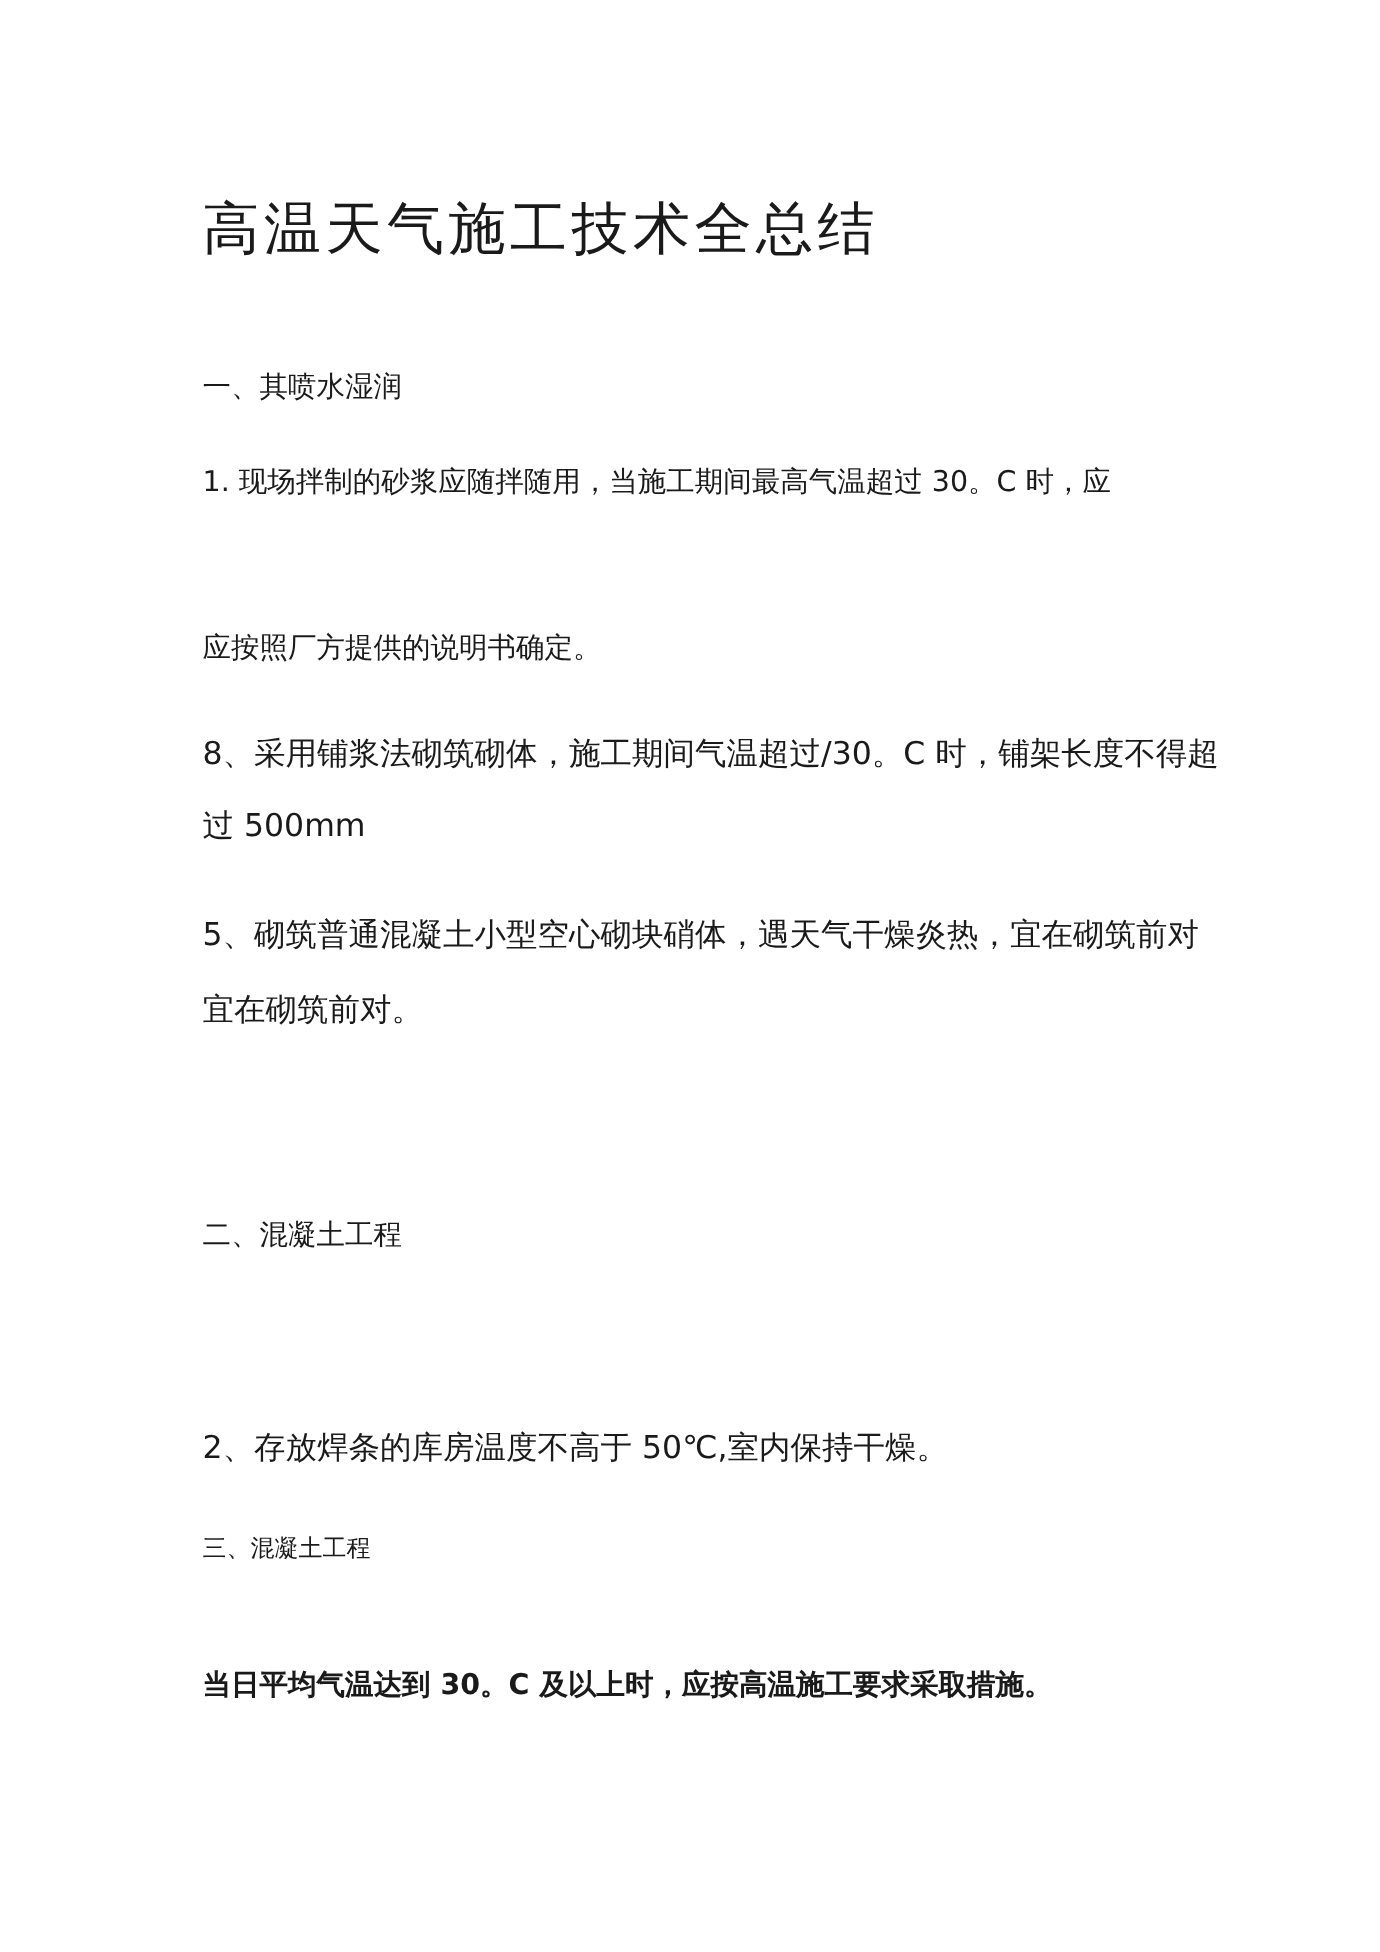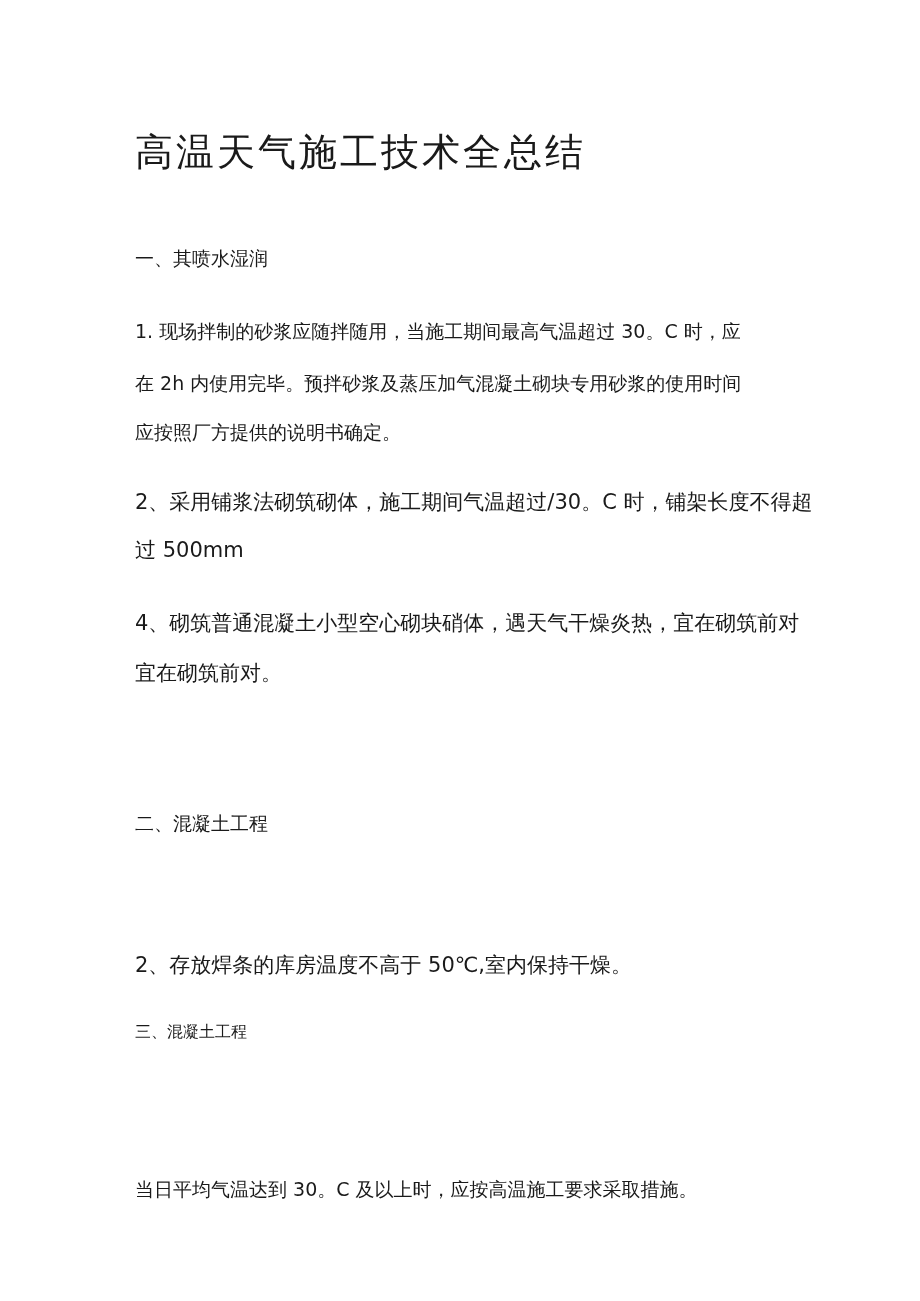--- a/index.html
+++ b/index.html
@@ -56,32 +56,31 @@
   </style>
 </head>
 <body>
 
 <div class="page">
 
   <div class="abs title">高温天气施工技术全总结</div>
 
   <div class="abs h1" style="top:245px;">一、其喷水湿润</div>
 
-  <div class="abs para" style="top:318px;text-align:right;">1. 现场拌制的砂浆应随拌随用，当施工期间最高气温超过 30。C 时，应</div>
-  <div class="abs para" style="top:370px;">在 2h 内使用完毕。预拌砂浆及蒸压加气混凝土砌块专用砂浆的使用时间</div>
+  <div class="abs para" style="top:308px;text-align:right;">1. 现场拌制的砂浆应随拌随用，当施工期间最高气温超过 30。C 时，应</div>
   <div class="abs para" style="top:419px;">应按照厂方提供的说明书确定。</div>
 
-  <div class="abs para-big" style="top:488px;">2、采用铺浆法砌筑砌体，施工期间气温超过/30。C 时，铺架长度不得超</div>
+  <div class="abs para-big" style="top:488px;">8、采用铺浆法砌筑砌体，施工期间气温超过/30。C 时，铺架长度不得超</div>
   <div class="abs para-big" style="top:536px;">过 500mm</div>
 
-  <div class="abs para-big" style="top:609px;">4、砌筑普通混凝土小型空心砌块硝体，遇天气干燥炎热，宜在砌筑前对</div>
+  <div class="abs para-big" style="top:609px;">5、砌筑普通混凝土小型空心砌块硝体，遇天气干燥炎热，宜在砌筑前对</div>
   <div class="abs para-big" style="top:659px;">宜在砌筑前对。</div>
 
   <div class="abs h1" style="top:810px;">二、混凝土工程</div>
 
 
   <div class="abs para-big" style="top:951px;">2、存放焊条的库房温度不高于 50℃,室内保持干燥。</div>
 
   <div class="abs h-small" style="top:1021px;text-align:center;">三、混凝土工程</div>
 
-  <div class="abs para" style="top:1176px;">当日平均气温达到 30。C 及以上时，应按高温施工要求采取措施。</div>
+  <div class="abs para" style="top:1110px;font-weight:bold;">当日平均气温达到 30。C 及以上时，应按高温施工要求采取措施。</div>
 
 </div>
 
 </body></html>

